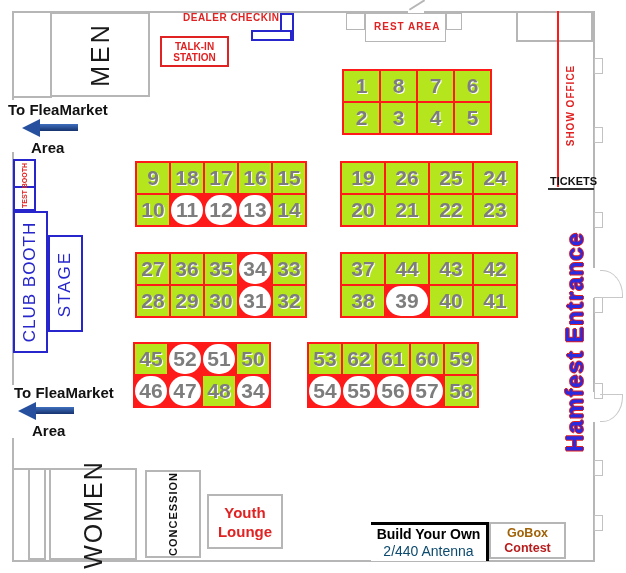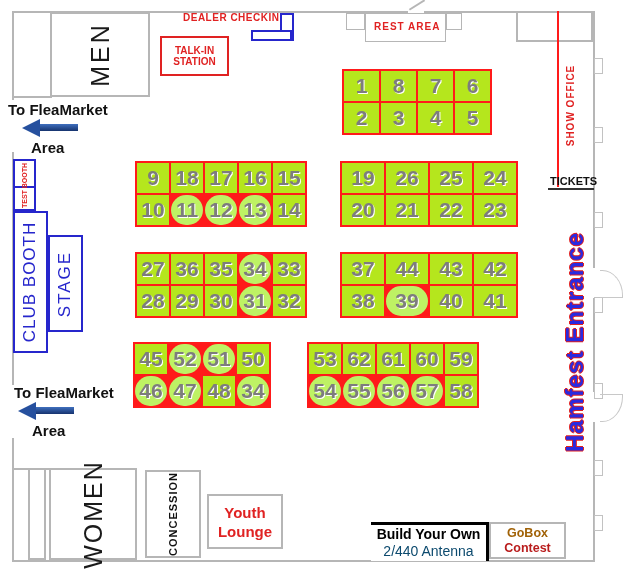--- a/index.html
+++ b/index.html
@@ -11,21 +11,21 @@
   .room.thin{border-width:1px;}
   .vtext{position:absolute;display:flex;align-items:center;justify-content:center;}
   .vtext>span{transform:rotate(-90deg);white-space:nowrap;display:block;}
   .redtxt{color:#e02222;font-weight:bold;}
   .bluebox{position:absolute;border:2px solid #2626cc;background:#fff;box-sizing:border-box;}
   .booth-block{position:absolute;display:grid;background:#ff1a1a;padding:2px;gap:2px;}
   .booth-cell{display:flex;align-items:center;justify-content:center;
       font-size:21px;font-weight:bold;color:#7d7d7d;
       text-shadow:1px 1px 0 #ffffff;box-sizing:border-box;}
   .booth-cell.green{background:var(--green,#b5e61d);}
-  .booth-cell.white{background:#bef264;border-radius:15px;}
+  .booth-cell.white{background:#ffffff;border-radius:15px;}
   .arrow{position:absolute;}
   .arrow .shaft{position:absolute;left:16px;top:5px;height:7px;right:0;
       background:linear-gradient(#3f6fbe,#16336e);}
   .arrow .head{position:absolute;left:0;top:0;width:0;height:0;
       border-top:9px solid transparent;border-bottom:9px solid transparent;
       border-right:18px solid #26509e;}
   .fleatxt{position:absolute;color:#111;font-weight:bold;font-size:15px;white-space:nowrap;}
   .tab{position:absolute;width:9px;height:16px;border:1px solid #c2c2c2;background:#fff;box-sizing:border-box;}
   .hamfest{color:#2a2ae0;font-weight:bold;font-size:24px;letter-spacing:1px;
       text-shadow:-1px 0 0 #e02222,1px 0 0 #e02222,0 -1px 0 #e02222,0 1px 0 #e02222;}
@@ -61,21 +61,21 @@
 
   <div class="room" style="left:50px;top:12px;width:100px;height:85px;"></div>
   <div class="vtext" style="left:50px;top:12px;width:100px;height:85px;">
     <span style="font-size:25px;letter-spacing:3px;color:#1a1a1a;">MEN</span>
   </div>
 
   <div class="redtxt" style="position:absolute;left:183px;top:12px;font-size:10px;letter-spacing:0.5px;">DEALER CHECKIN</div>
   <div class="bluebox" style="left:280px;top:13px;width:14px;height:28px;"></div>
   <div class="bluebox" style="left:251px;top:30px;width:41px;height:11px;"></div>
 
-  <div class="centered2" style="position:absolute;left:160px;top:36px;width:69px;height:40px;border:2px solid #e02222;background:#fff;box-sizing:border-box;">
+  <div class="centered2" style="position:absolute;left:160px;top:36px;width:69px;height:31px;border:2px solid #e02222;background:#fff;box-sizing:border-box;">
     <span class="redtxt" style="font-size:10px;line-height:11px;">TALK-IN</span>
     <span class="redtxt" style="font-size:10px;line-height:11px;">STATION</span>
   </div>
 
   <div class="room thin" style="left:346px;top:13px;width:19px;height:17px;"></div>
   <div class="room thin" style="left:365px;top:13px;width:81px;height:29px;"></div>
   <div class="room thin" style="left:446px;top:13px;width:16px;height:17px;"></div>
   <div class="redtxt" style="position:absolute;left:374px;top:21px;font-size:10px;letter-spacing:1px;">REST AREA</div>
 
   <div class="room" style="left:516px;top:11px;width:77px;height:31px;"></div>

